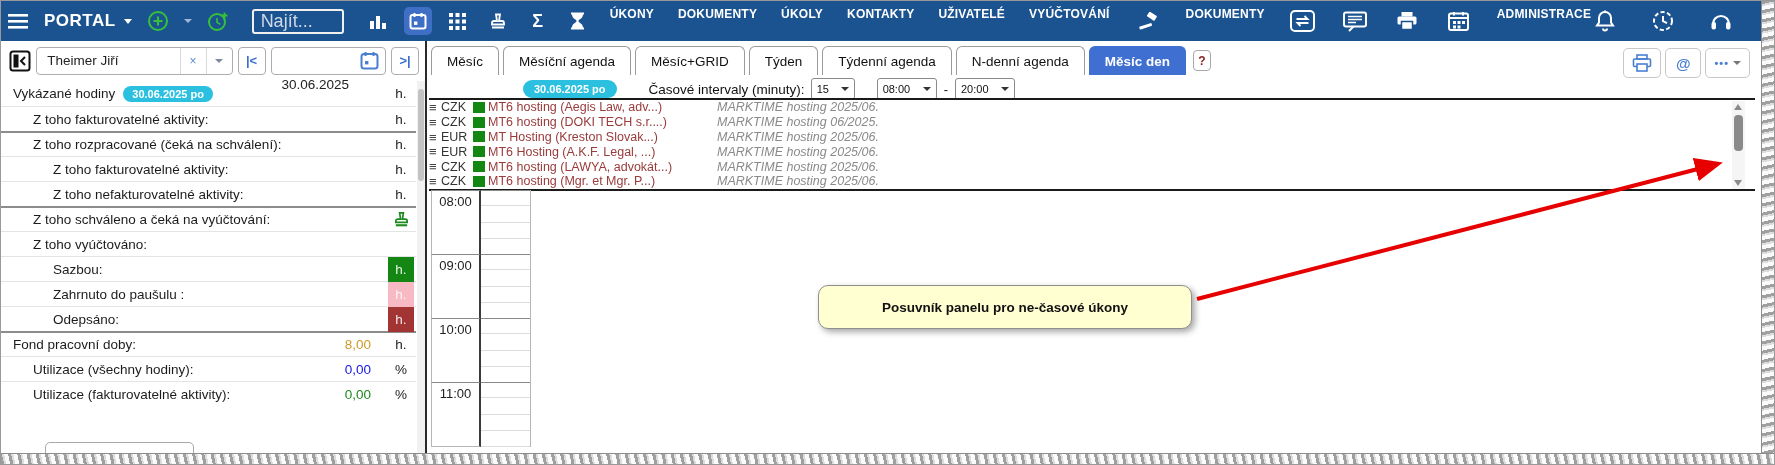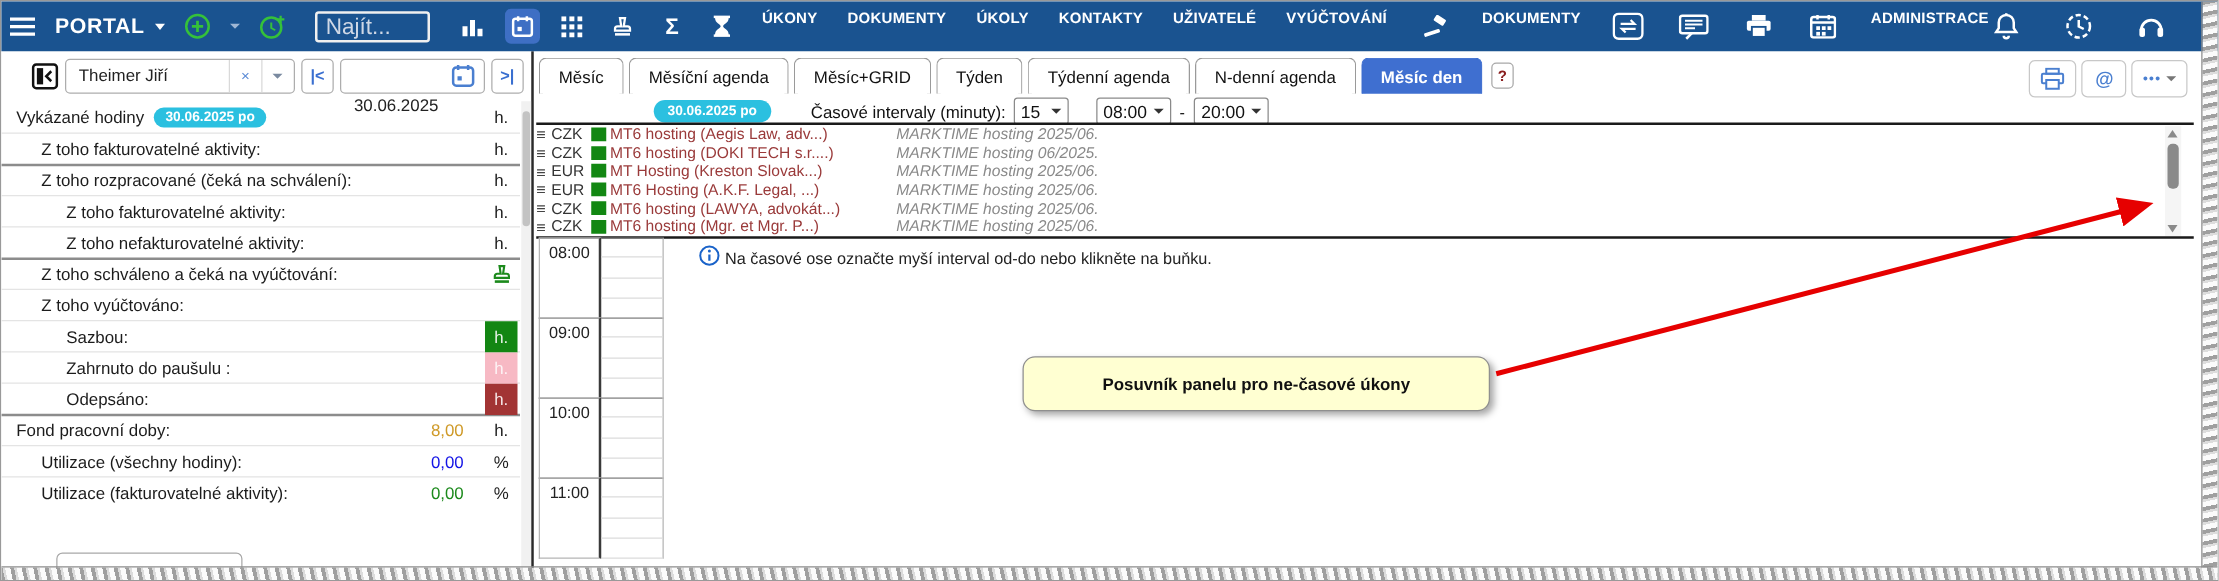--- a/index.html
+++ b/index.html
@@ -16,21 +16,21 @@
   .nb-iconbtn.active { background:#3e6fc4; border-radius:5px; }
   .search-box { width:92px; height:25px; background:transparent; border:2px solid #f0f0f0; border-radius:3px; color:#e8e8e8; font-size:18px; padding:0 7px; outline:none; margin:0 8px; }
   .search-box::placeholder { color:#cfd8e6; }
   .nb-menu { display:flex; align-items:flex-start; gap:24px; margin-left:18px; }
   .nav-item { font-size:12px; font-weight:700; letter-spacing:.2px; cursor:pointer; white-space:nowrap; }
   .sigma { font-size:18px; font-weight:bold; }
   .nb-right { margin-left:auto; display:flex; align-items:center; gap:30px; }
   .user-chip { display:flex; align-items:center; gap:8px; font-size:12px; font-weight:700; cursor:pointer; }
 
   
-  .left-panel { position:absolute; top:40px; left:0; width:426px; height:425px; background:#fff; border-right:2px solid #2a2a2a; overflow:hidden;padding-left:16px; }
+  .left-panel { position:absolute; top:40px; left:0; width:426px; height:425px; background:#fff; border-right:2px solid #2a2a2a; overflow:hidden; }
   .lp-header { display:flex; align-items:center; gap:5px; padding:5px 6px 4px 8px; height:38px; }
   .tool-sq { width:24px; height:24px; display:flex; align-items:center; justify-content:center; cursor:pointer; }
   .person-group { display:flex; align-items:center; height:28px; border:1px solid #adadad; border-radius:4px; background:#fff; width:212px; overflow:hidden; }
   .person-name { flex:1; font-size:13.5px; color:#222; padding-left:10px; white-space:nowrap; }
   .pg-btn { width:26px; height:100%; display:flex; align-items:center; justify-content:center; border-left:1px solid #d9d9d9; color:#5b8bd6; font-size:12px; cursor:pointer; }
   .pg-btn .caret { border-top-color:#7a8aa0; }
   .nav-btn { width:30px; height:28px; border:1px solid #adadad; border-radius:4px; background:#fff; color:#3a6fd0; font-weight:bold; font-size:13px; display:flex; align-items:center; justify-content:center; cursor:pointer; }
   .date-box { display:flex; align-items:center; height:28px; border:1px solid #adadad; border-radius:4px; background:#fff; padding:0 4px 0 10px; gap:8px; }
   .date-text { font-size:13.5px; color:#222;margin-top:48px; }
   .cal-btn { width:24px; height:24px; display:flex; align-items:center; justify-content:center; border-radius:4px; cursor:pointer; }
@@ -65,21 +65,21 @@
   .tab { height:29px; display:flex; align-items:center; padding:0 15px; border:1px solid #9a9a9a; border-bottom:none; border-radius:6px 6px 0 0; background:#fff; font-size:13.5px; color:#111; cursor:pointer; white-space:nowrap; }
   .tab.active { background:#3f6fd0; border-color:#3f6fd0; color:#fff; font-weight:bold; }
   .help-btn { width:18px; height:21px; margin:0 0 4px 3px; border:1px solid #a8a8a8; border-radius:4px; background:#fff; color:#8b2020; font-size:12px; font-weight:bold; display:flex; align-items:center; justify-content:center; cursor:pointer; }
   .main-actions { position:absolute; top:7px; right:24px; display:flex; gap:4px; }
   .act-btn { height:30px; min-width:36px; border:1px solid #c8c8c8; border-radius:5px; background:#fff; display:flex; align-items:center; justify-content:center; gap:4px; color:#4a7fd0; font-size:15px; font-weight:bold; cursor:pointer; padding:0 8px; }
   .act-btn .caret { border-top-color:#777; }
 
   .controls-row { position:absolute; top:37px; left:94px; display:flex; align-items:center; height:22px; }
   .day-badge { background:#2bc0e0; color:#fff; font-size:11px; font-weight:bold; border-radius:10px; padding:3px 11px; white-space:nowrap; }
   .ctl-label { margin-left:32px; font-size:13.5px; color:#111; white-space:nowrap; }
-  .sel { display:flex; align-items:center; justify-content:space-between; border:1px solid #8a8a8a; border-radius:3px; background:#fff; height:22px; padding:0 5px; font-size:14px; color:#111; cursor:pointer; gap:5px; }
+  .sel { display:flex; align-items:center; justify-content:space-between; border:1px solid #8a8a8a; border-radius:3px; background:#fff; height:22px; padding:0 5px; font-size:11px; color:#111; cursor:pointer; gap:5px; }
   .sel .caret { border-top-color:#333; }
   .dash { margin:0 7px; font-size:13px; color:#111; }
 
   .hline { position:absolute; left:0; width:1326px; border-top:2px solid #1a1a1a; }
   .hline.h1 { top:57px; }
   .hline.h2 { top:148px; }
 
   .tasks { position:absolute; top:59px; left:0; width:1300px; }
   .task-row { display:flex; align-items:center; height:14.8px; }
   .t-grip { font-size:13px; color:#444; width:12px; cursor:grab; }
@@ -627,28 +627,20 @@
           <div class="h-quarters">
             <div class="q"></div>
             <div class="q"></div>
             <div class="q"></div>
             <div class="q"></div>
           </div>
         </div>
 
     </div>
 
-    <div class="grid-hint">
-      <svg width="17" height="17" viewBox="0 0 17 17">
-          <circle cx="8.5" cy="8.5" r="7.3" fill="none" stroke="#1a63c9" stroke-width="1.6"></circle>
-          <circle cx="8.5" cy="4.8" r="1.2" fill="#1a63c9"></circle>
-          <path d="M8.5 7.5v5" stroke="#1a63c9" stroke-width="1.8"></path>
-        </svg>
-      <span class="hint-text">Na časové ose označte myší interval od-do nebo klikněte na buňku.</span>
-    </div>
 
     <div class="callout">Posuvník panelu pro ne-časové úkony</div>
 
     <svg class="annot-arrow">
       <defs>
         <marker id="ah" markerWidth="7" markerHeight="6" refX="5.5" refY="3" orient="auto">
           <path d="M0,0 L7,3 L0,6 z" fill="#e60000"></path>
         </marker>
       </defs>
       <line x1="768" y1="258" x2="1288" y2="123" stroke="#e60000" stroke-width="4" marker-end="url(#ah)"></line>

